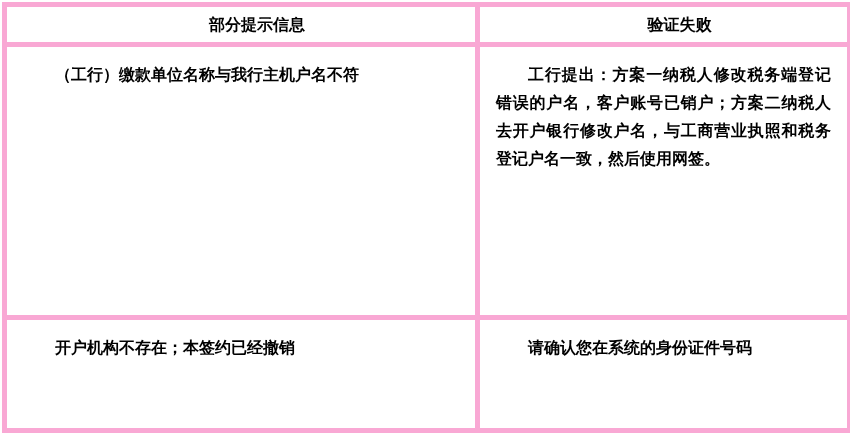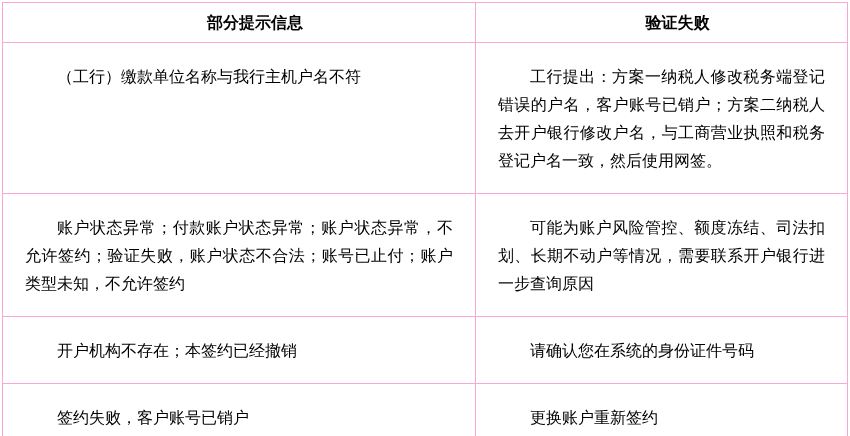--- a/index.html
+++ b/index.html
@@ -21,43 +21,44 @@
   table.info-table {
     border-collapse: collapse;
     table-layout: fixed;
     width: 845px;
     height: 431px;
     background: #ffffff;
   }
   .info-table col.col-left  { width: 473px; }
   .info-table col.col-right { width: 372px; }
   .info-table th, .info-table td {
-    border: 1px solid #f9a8d4;
+    border: 5px solid #f9a8d4;
     vertical-align: top;
     padding: 4px 6px 2px 6px;
     color: #000000;
     overflow: hidden;
   }
   .info-table th {
     vertical-align: middle;
     font-weight: bold;
     font-size: 16px;
     line-height: 28px;
     text-align: center;
     text-indent: 2em; 
     padding-top: 2px;
     padding-bottom: 2px;
   }
   .cell-text {
-    margin: 16px;
+    margin: 10px;
     font-size: 16px;
     line-height: 28px;
     text-align: justify;
     text-indent: 2em;
     word-break: break-all;
+    font-weight: bold;
   }
   tr.row-header { height: 40px; }
   tr.row-1 { height: 119px; }
   tr.row-2 { height: 97px; }
   tr.row-3 { height: 44px; }
   tr.row-4 { height: 41px; }
   tr.row-5 { height: 95px; }
 </style>
 </head>
 <body>
@@ -76,39 +77,23 @@
     </thead>
     <tbody>
       <tr class="row-1">
         <td>
           <p class="cell-text">（工行）缴款单位名称与我行主机户名不符</p>
         </td>
         <td>
           <p class="cell-text">工行提出：方案一纳税人修改税务端登记错误的户名，客户账号已销户；方案二纳税人去开户银行修改户名，与工商营业执照和税务登记户名一致，然后使用网签。</p>
         </td>
       </tr>
-      <tr class="row-2">
-        <td>
-          <p class="cell-text">账户状态异常；付款账户状态异常；账户状态异常，不允许签约；验证失败，账户状态不合法；账号已止付；账户类型未知，不允许签约</p>
-        </td>
-        <td>
-          <p class="cell-text">可能为账户风险管控、额度冻结、司法扣划、长期不动户等情况，需要联系开户银行进一步查询原因</p>
-        </td>
-      </tr>
       <tr class="row-3">
         <td>
           <p class="cell-text">开户机构不存在；本签约已经撤销</p>
         </td>
         <td>
           <p class="cell-text">请确认您在系统的身份证件号码</p>
         </td>
       </tr>
-      <tr class="row-4">
-        <td>
-          <p class="cell-text">签约失败，客户账号已销户</p>
-        </td>
-        <td>
-          <p class="cell-text">更换账户重新签约</p>
-        </td>
-      </tr>
     </tbody>
   </table>
 </div>
 
 </body></html>

